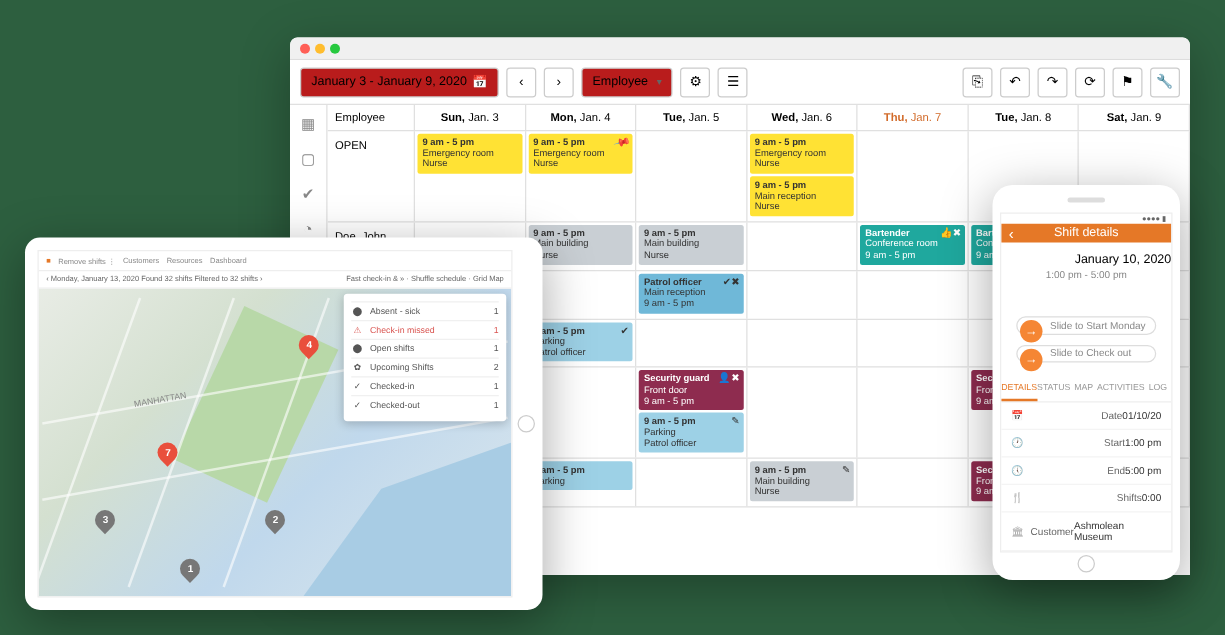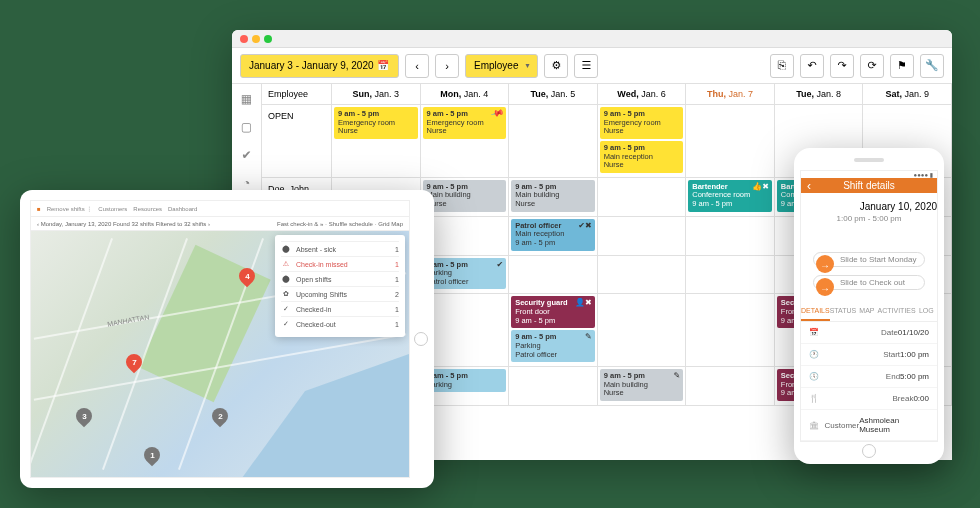--- a/index.html
+++ b/index.html
@@ -5,21 +5,21 @@
 * { box-sizing: border-box; margin: 0; padding: 0; }
 body { font-family: -apple-system, Helvetica, Arial, sans-serif; background: #2d5f3f; width: 980px; height: 508px; position: relative; overflow: hidden; }
 
 
 .desktop { position: absolute; left: 232px; top: 30px; width: 720px; height: 430px; background: #fff; border-radius: 6px 6px 0 0; box-shadow: 0 10px 40px rgba(0,0,0,.3); }
 .mac-bar { height: 18px; background: #f0f0f0; border-bottom: 1px solid #ddd; border-radius: 6px 6px 0 0; display: flex; align-items: center; padding-left: 8px; gap: 4px; }
 .mac-dot { width: 8px; height: 8px; border-radius: 50%; background: #ff5f56; }
 .mac-dot.y { background: #ffbd2e; } .mac-dot.g { background: #27c93f; }
 
 .toolbar { height: 36px; border-bottom: 1px solid #e0e0e0; display: flex; align-items: center; padding: 0 8px; gap: 6px; font-size: 10px; }
-.tb-box { border: 1px solid #ccc; border-radius: 3px; padding: 4px 8px; background: #fde047; display: flex; align-items: center; gap: 4px; height: 24px; }
+.tb-box { border: 1px solid #ccc; border-radius: 3px; padding: 4px 8px; background: #b91c1c; display: flex; align-items: center; gap: 4px; height: 24px; }
 .tb-icon { width: 24px; height: 24px; border: 1px solid #ccc; border-radius: 3px; display: flex; align-items: center; justify-content: center; background: #fff; font-size: 11px; }
 .caret::after { content: '▾'; font-size: 8px; margin-left: 3px; color: #666; }
 
 .main { display: flex; height: calc(100% - 54px); }
 .side-icons { width: 30px; border-right: 1px solid #e0e0e0; display: flex; flex-direction: column; align-items: center; padding-top: 8px; gap: 14px; color: #888; font-size: 12px; }
 
 .grid { flex: 1; overflow: hidden; }
 .grid-head { display: grid; grid-template-columns: 70px repeat(7, 1fr); border-bottom: 1px solid #e0e0e0; font-size: 9px; }
 .grid-head > div { padding: 5px 6px; border-right: 1px solid #e0e0e0; text-align: center; }
 .grid-head .emp { text-align: left; font-weight: 500; }
@@ -415,21 +415,21 @@
           <span class="lab">Start</span>
           <span class="val">1:00 pm</span>
         </div>
         <div class="ph-row">
           <span class="ic">🕔</span>
           <span class="lab">End</span>
           <span class="val">5:00 pm</span>
         </div>
         <div class="ph-row">
           <span class="ic">🍴</span>
-          <span class="lab">Break</span>
+          <span class="lab">Shifts</span>
           <span class="val">0:00</span>
         </div>
         <div class="ph-row">
           <span class="ic">🏛</span>
           <span class="lab">Customer</span>
           <span class="val">Ashmolean Museum</span>
         </div>
       </div>
   </div>
 </div>

